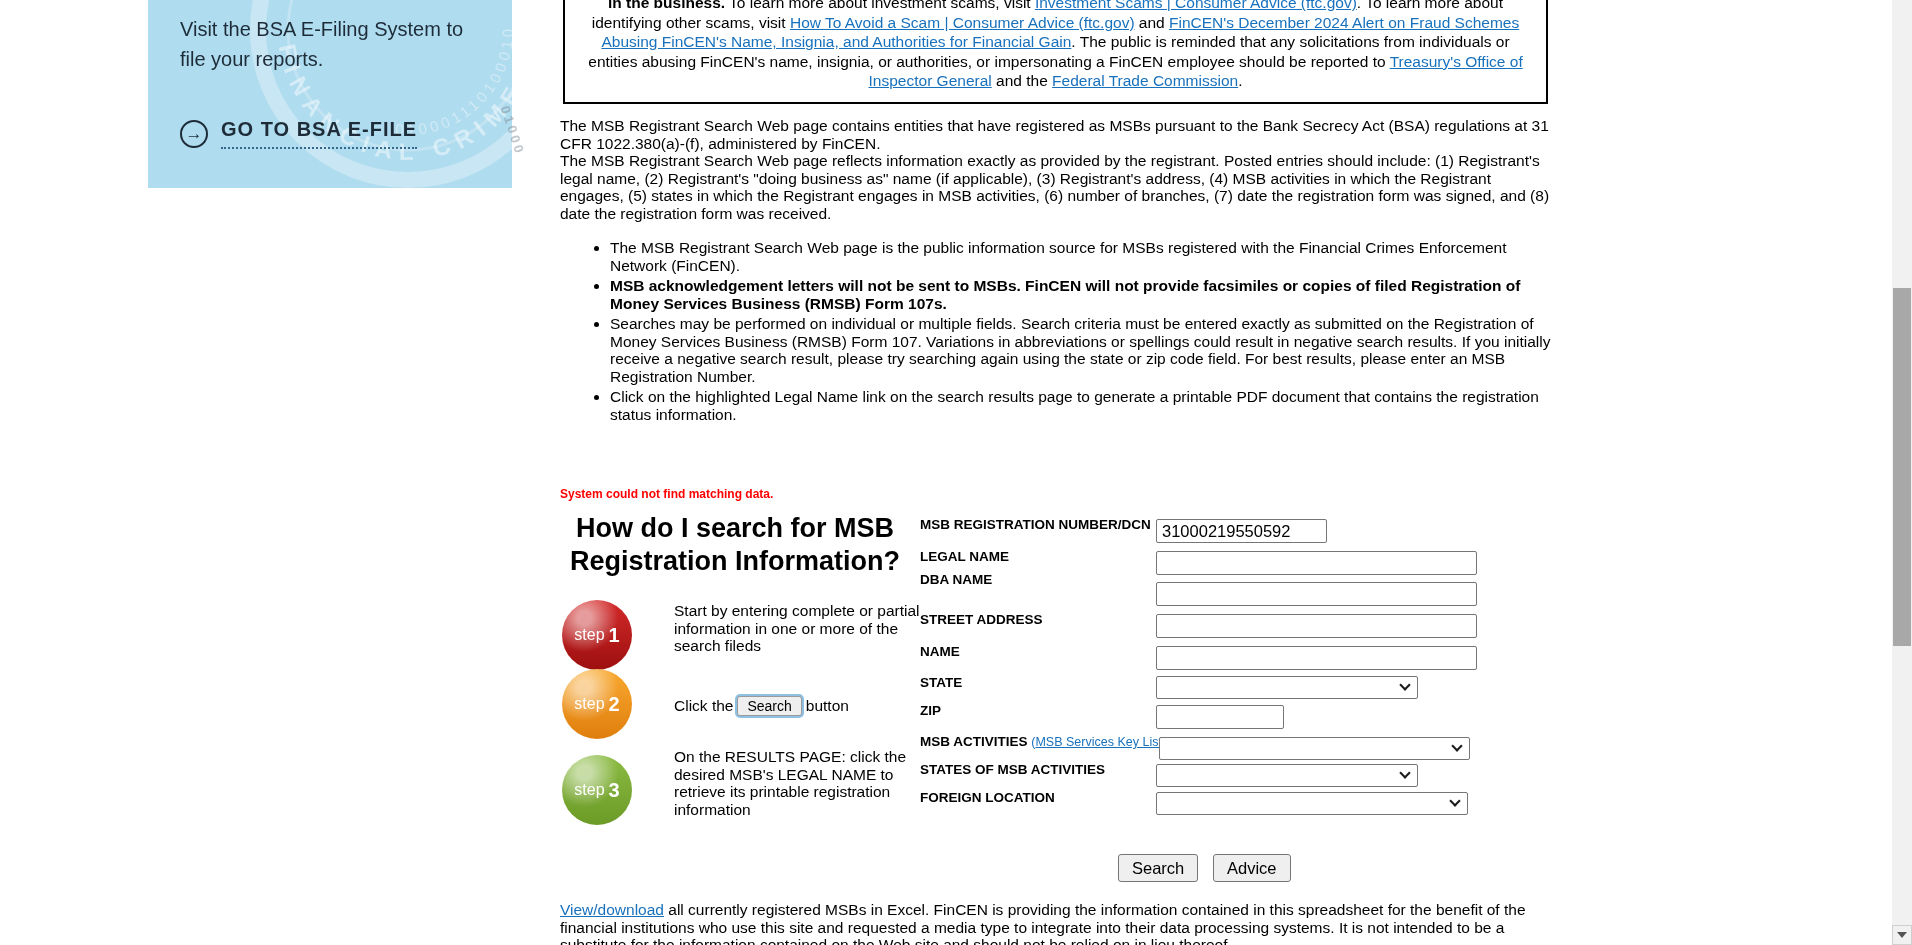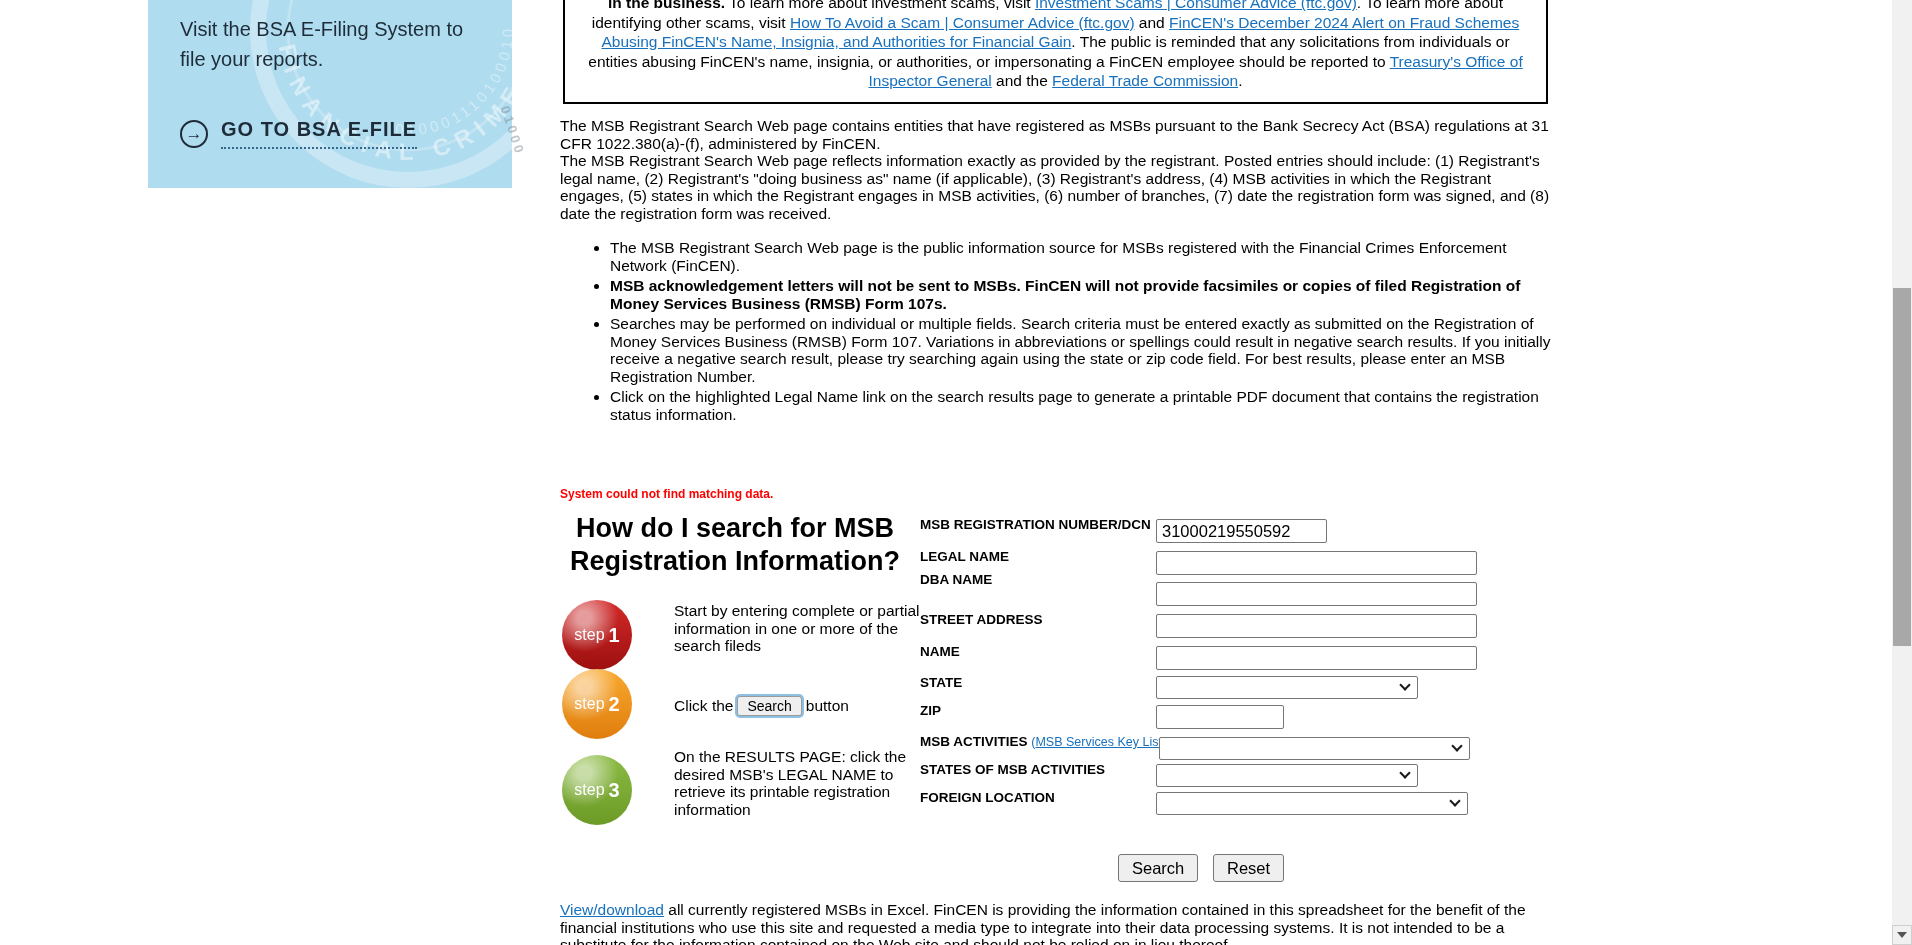--- a/index.html
+++ b/index.html
@@ -187,21 +187,21 @@
       <span class="chev"></span>
     </div>
     <span class="f-label lb9">FOREIGN LOCATION</span>
     <div class="selwrap se9">
       <select><option></option></select>
       <span class="chev"></span>
     </div>
   </div>
 
   <button class="action-btn btn-search">Search</button>
-  <button class="action-btn btn-reset">Reset</button>
+  <button class="action-btn btn-reset">Advice</button>
 
   <div class="footer">
     <a class="lnk">View/download</a><span> all currently registered MSBs in Excel. FinCEN is providing the information contained in this spreadsheet for the benefit of the financial institutions who use this site and requested a media type to integrate into their data processing systems. It is not intended to be a substitute for the information contained on the Web site and should not be relied on in lieu thereof.</span>
   </div>
 
   <div class="sb-track">
     <div class="sb-thumb"></div>
     <div class="sb-down">
         <span class="tri"></span>
       </div>

